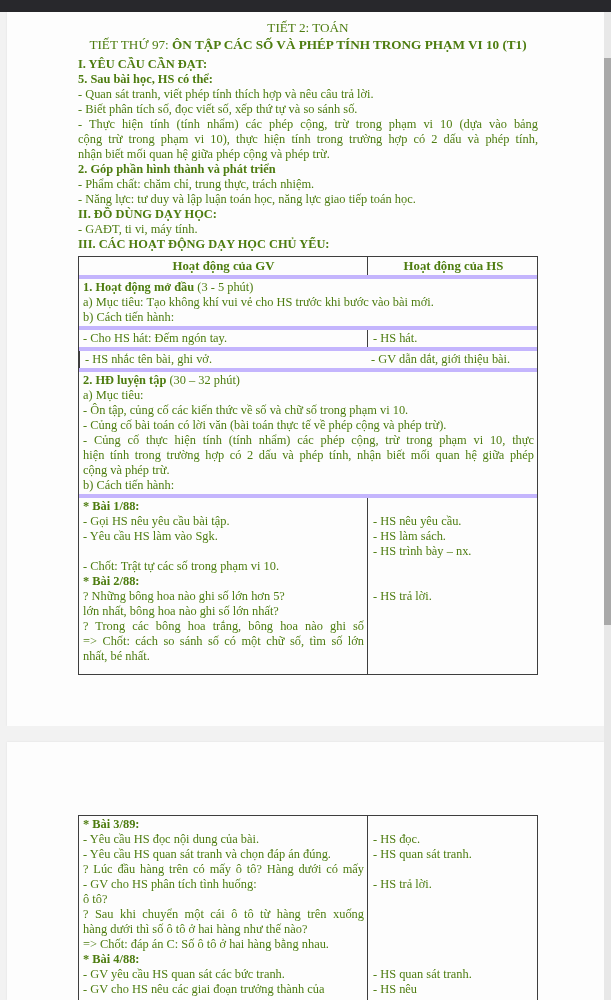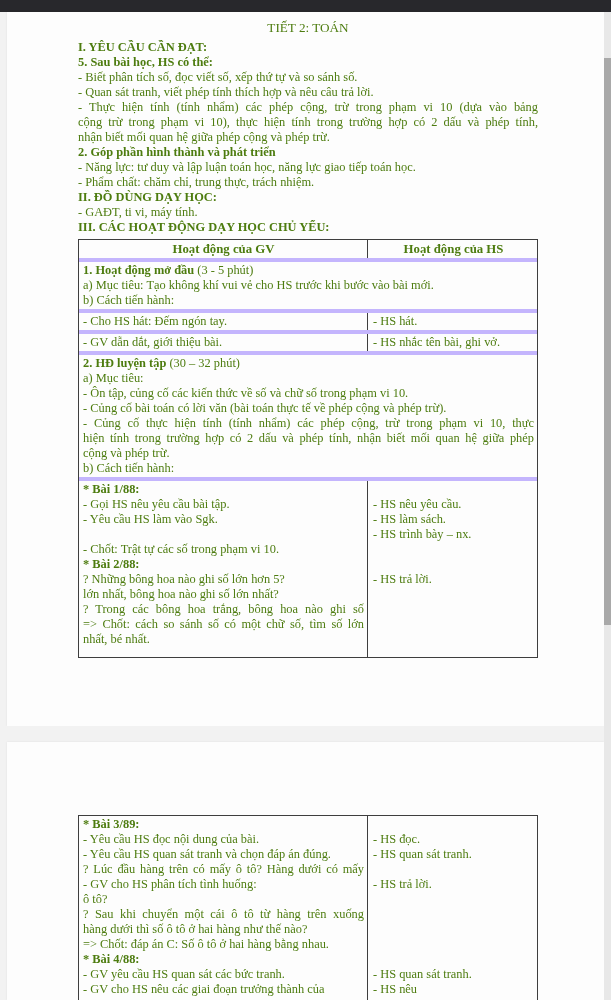--- a/index.html
+++ b/index.html
@@ -35,32 +35,33 @@
 </style>
 </head>
 <body>
 
 <div class="screen">
   <div class="topbar"></div>
 
   <div class="page page1">
     <div class="inner">
       <div class="ln title center">TIẾT 2: TOÁN</div>
+      <div class="ln subtitle center"><span>TIẾT THỨ 97: </span><span class="b">ÔN TẬP CÁC SỐ VÀ PHÉP TÍNH TRONG PHẠM VI 10 (T1)</span></div>
       <div class="spacer3"></div>
 
       <div class="ln b">I. YÊU CẦU CẦN ĐẠT:</div>
       <div class="ln b">5. Sau bài học, HS có thể:</div>
+      <div class="ln">- Quan sát tranh, viết phép tính thích hợp và nêu câu trả lời.</div>
       <div class="ln">- Biết phân tích số, đọc viết số, xếp thứ tự và so sánh số.</div>
-      <div class="ln">- Quan sát tranh, viết phép tính thích hợp và nêu câu trả lời.</div>
       <div class="ln js">- Thực hiện tính (tính nhẩm) các phép cộng, trừ trong phạm vi 10 (dựa vào bảng</div>
       <div class="ln js">cộng trừ trong phạm vi 10), thực hiện tính trong trường hợp có 2 dấu và phép tính,</div>
       <div class="ln">nhận biết mối quan hệ giữa phép cộng và phép trừ.</div>
       <div class="ln b">2. Góp phần hình thành và phát triển</div>
+      <div class="ln">- Phẩm chất: chăm chỉ, trung thực, trách nhiệm.</div>
       <div class="ln">- Năng lực: tư duy và lập luận toán học, năng lực giao tiếp toán học.</div>
-      <div class="ln">- Phẩm chất: chăm chỉ, trung thực, trách nhiệm.</div>
       <div class="ln b">II. ĐỒ DÙNG DẠY HỌC:</div>
       <div class="ln">- GAĐT, ti vi, máy tính.</div>
       <div class="ln b">III. CÁC HOẠT ĐỘNG DẠY HỌC CHỦ YẾU:</div>
 
       <div class="tbl">
         <div class="trow thead first">
           <div class="cell">Hoạt động của GV</div>
           <div class="cell cell-hs">Hoạt động của HS</div>
         </div>
 
@@ -75,25 +76,25 @@
         <div class="trow">
           <div class="cell">
               <div class="ln">- Cho HS hát: Đếm ngón tay.</div>
             </div>
           <div class="cell cell-hs">
               <div class="ln">- HS hát.</div>
             </div>
         </div>
 
         <div class="trow">
+          <div class="cell cell-hs">
+              <div class="ln">- HS nhắc tên bài, ghi vở.</div>
+            </div>
           <div class="cell">
               <div class="ln">- GV dẫn dắt, giới thiệu bài.</div>
-            </div>
-          <div class="cell cell-hs">
-              <div class="ln">- HS nhắc tên bài, ghi vở.</div>
             </div>
         </div>
 
         <div class="trow">
           <div class="cell full">
             <div class="ln"><span class="b">2. HĐ luyện tập</span><span> (30 – 32 phút)</span></div>
             <div class="ln">a) Mục tiêu:</div>
             <div class="ln">- Ôn tập, củng cố các kiến thức về số và chữ số trong phạm vi 10.</div>
             <div class="ln">- Củng cố bài toán có lời văn (bài toán thực tế về phép cộng và phép trừ).</div>
             <div class="ln js">- Củng cố thực hiện tính (tính nhẩm) các phép cộng, trừ trong phạm vi 10, thực</div>

